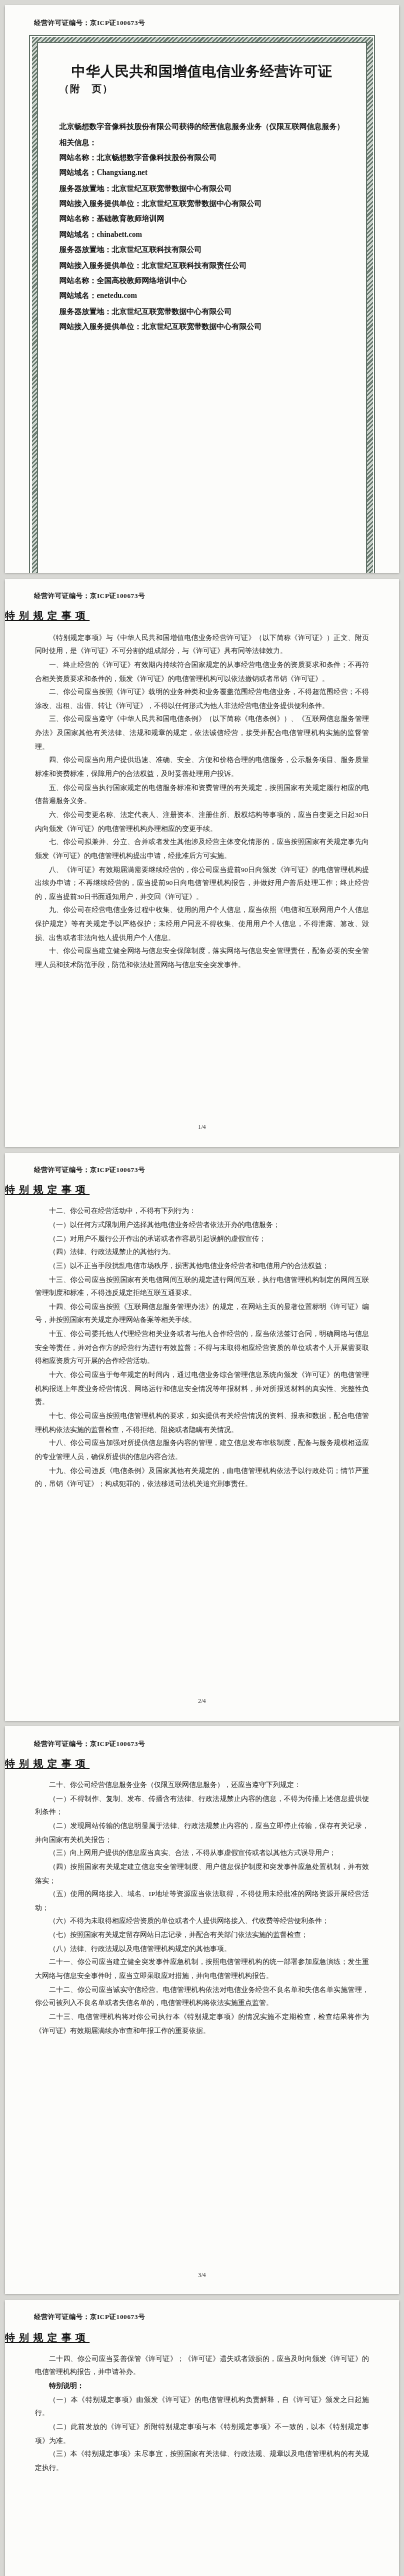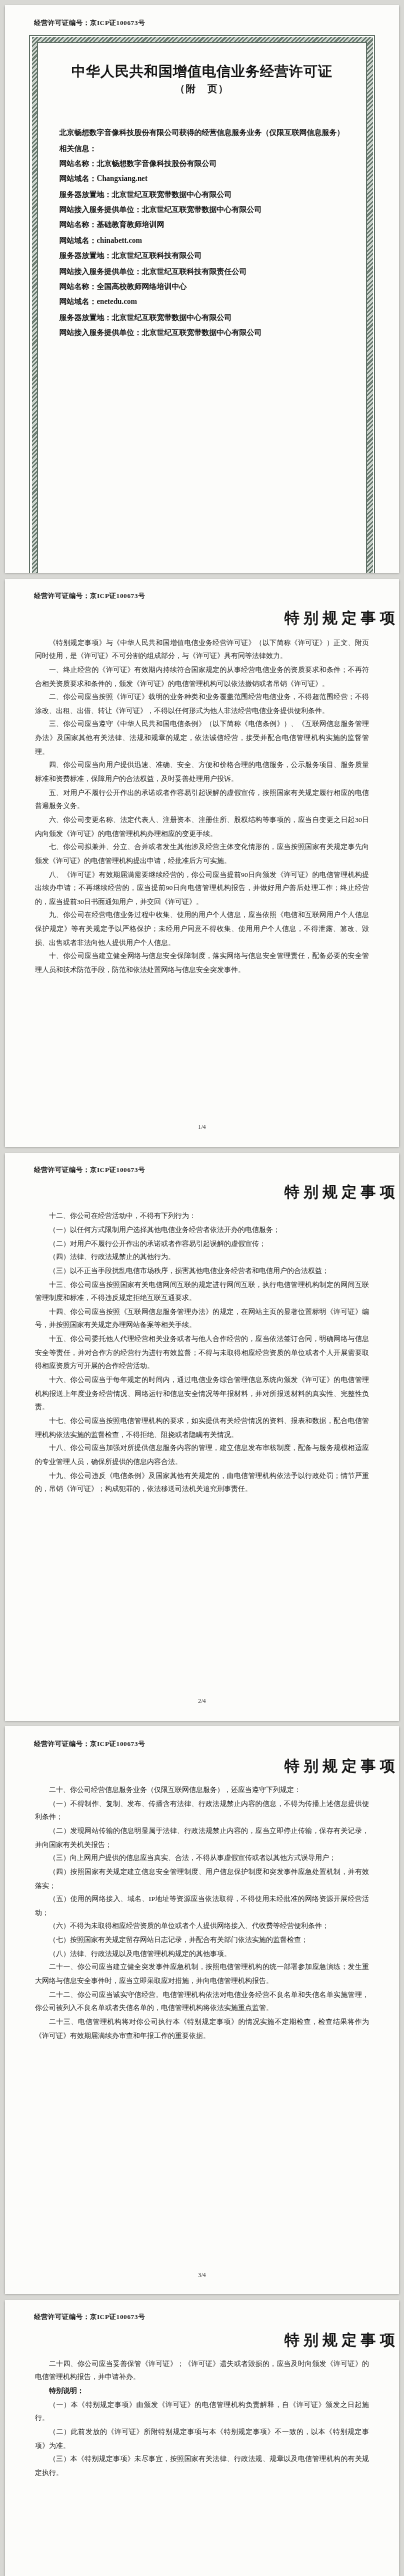--- a/index.html
+++ b/index.html
@@ -46,41 +46,42 @@
     padding:15.5px 21.6px;
   }
   .cert-title{
     font-size:14px;
     font-weight:bold;
     text-align:center;
     margin:4.1px 0 2.1px;
     letter-spacing:0.5px;
   }
   .cert-subtitle{
-    text-align:center;
+    text-align:left;
     font-size:9.8px;
     font-weight:bold;
-    margin:0 0 29px;
+    margin:0 0 23px;
     letter-spacing:1px;
   }
   .cert-line{
     font-size:7.5px;
     font-weight:600;
     line-height:2.05;
     margin:0;
     text-align:left;
     word-break:break-all;
   }
   
   .prov-title{
-    text-align:right;
-    font-size:15px;
+    text-align:left;
+    font-size:10px;
     font-weight:bold;
     letter-spacing:4.1px;
     margin:8.2px 0 8.2px;
+    text-decoration:underline;
   }
   .prov-body{padding:0 30px;}
   .para{
     font-size:7px;
     line-height:1.95;
     margin:0;
     text-align:justify;
     text-indent:2em;
     word-break:break-all;
   }
@@ -132,21 +133,21 @@
     <div class="page-header">
       <span>经营许可证编号：</span><span class="num">京ICP证100673号</span>
     </div>
     <h2 class="prov-title">特别规定事项</h2>
     <div class="prov-body">
         <p class="para">《特别规定事项》与《中华人民共和国增值电信业务经营许可证》（以下简称《许可证》）正文、附页同时使用，是《许可证》不可分割的组成部分，与《许可证》具有同等法律效力。</p>
         <p class="para">一、终止经营的《许可证》有效期内持续符合国家规定的从事经营电信业务的资质要求和条件；不再符合相关资质要求和条件的，颁发《许可证》的电信管理机构可以依法撤销或者吊销《许可证》。</p>
         <p class="para">二、你公司应当按照《许可证》载明的业务种类和业务覆盖范围经营电信业务，不得超范围经营；不得涂改、出租、出借、转让《许可证》，不得以任何形式为他人非法经营电信业务提供便利条件。</p>
         <p class="para">三、你公司应当遵守《中华人民共和国电信条例》（以下简称《电信条例》）、《互联网信息服务管理办法》及国家其他有关法律、法规和规章的规定，依法诚信经营，接受并配合电信管理机构实施的监督管理。</p>
         <p class="para">四、你公司应当向用户提供迅速、准确、安全、方便和价格合理的电信服务，公示服务项目、服务质量标准和资费标准，保障用户的合法权益，及时妥善处理用户投诉。</p>
-        <p class="para">五、对用户不履行公开作出的承诺或者作容易引起误解的虚假宣传，按照国家有关规定履行相应的电信普遍服务义务。</p>
+        <p class="para">五、你公司应当执行国家规定的电信服务标准和资费管理的有关规定，按照国家有关规定履行相应的电信普遍服务义务。</p>
         <p class="para">六、你公司变更名称、法定代表人、注册资本、注册住所、股权结构等事项的，应当自变更之日起30日内向颁发《许可证》的电信管理机构办理相应的变更手续。</p>
         <p class="para">七、你公司拟兼并、分立、合并或者发生其他涉及经营主体变化情形的，应当按照国家有关规定事先向颁发《许可证》的电信管理机构提出申请，经批准后方可实施。</p>
         <p class="para">八、《许可证》有效期届满需要继续经营的，你公司应当提前90日向颁发《许可证》的电信管理机构提出续办申请；不再继续经营的，应当提前90日向电信管理机构报告，并做好用户善后处理工作；终止经营的，应当提前30日书面通知用户，并交回《许可证》。</p>
         <p class="para">九、你公司在经营电信业务过程中收集、使用的用户个人信息，应当依照《电信和互联网用户个人信息保护规定》等有关规定予以严格保护；未经用户同意不得收集、使用用户个人信息，不得泄露、篡改、毁损、出售或者非法向他人提供用户个人信息。</p>
         <p class="para">十、你公司应当建立健全网络与信息安全保障制度，落实网络与信息安全管理责任，配备必要的安全管理人员和技术防范手段，防范和依法处置网络与信息安全突发事件。</p>
       </div>
     <div class="page-num">1/4</div>
   </div>
 
   <div class="page">

